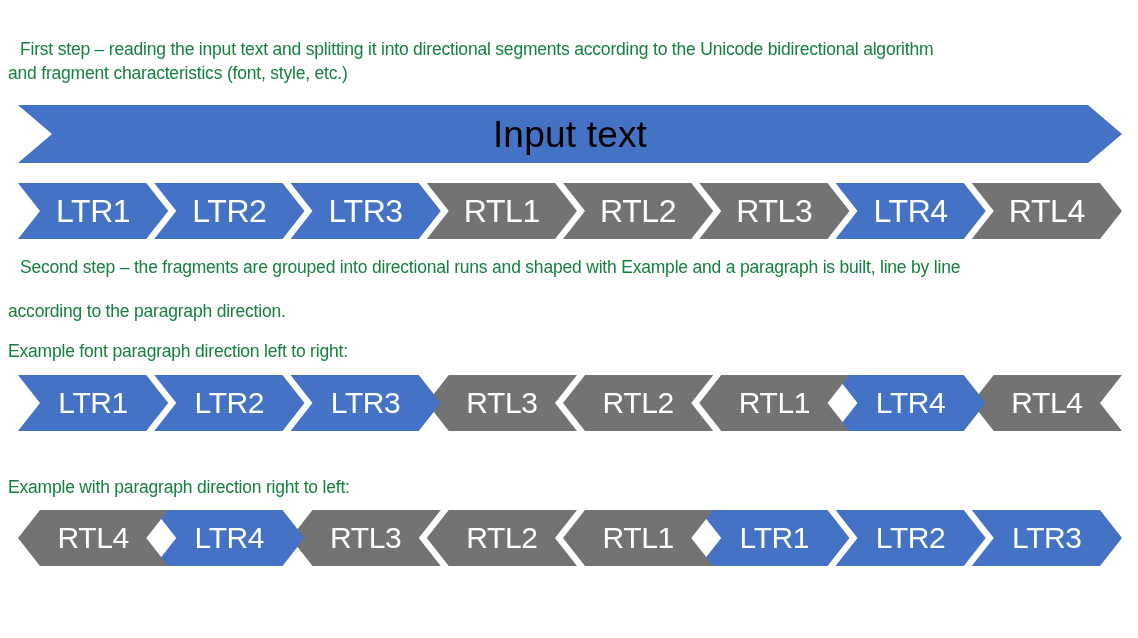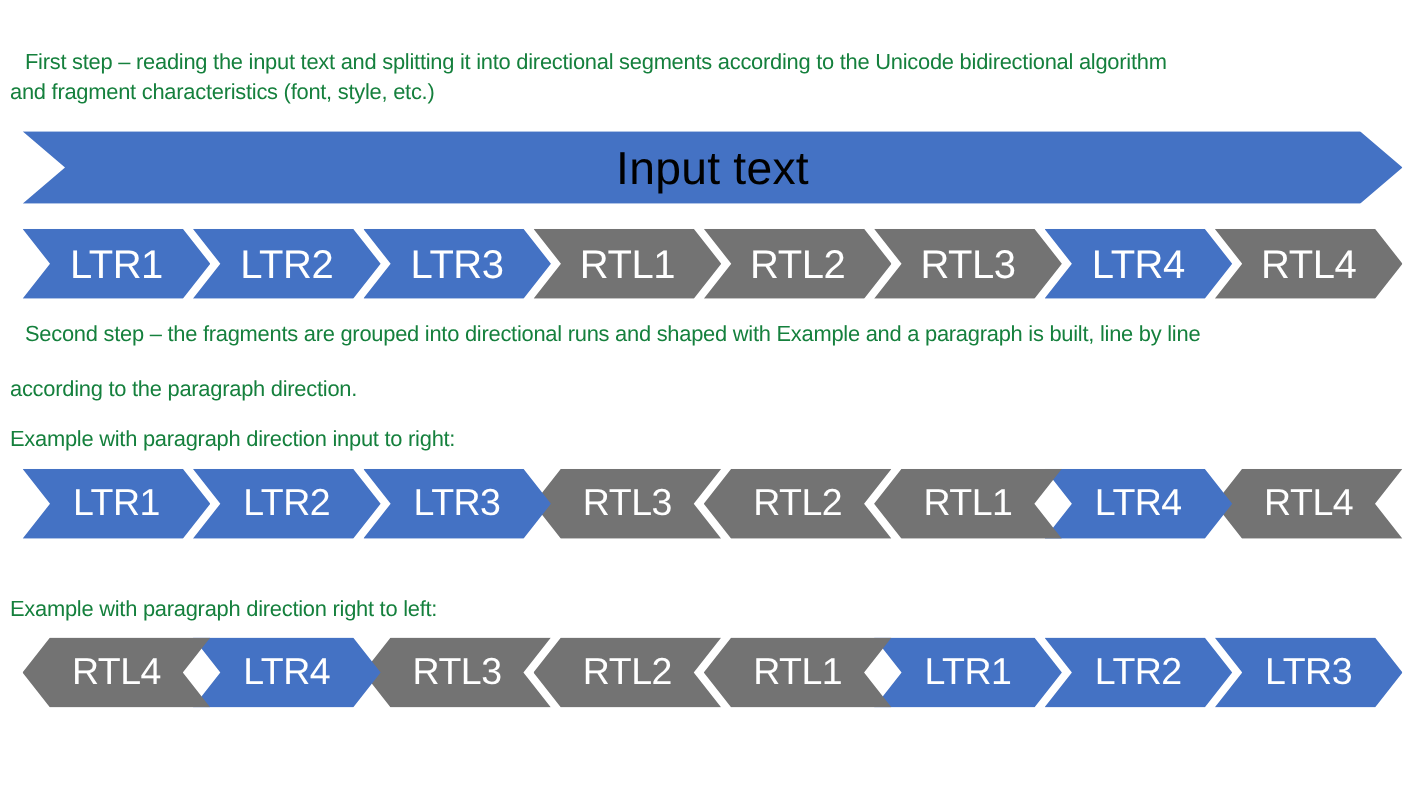--- a/index.html
+++ b/index.html
@@ -135,21 +135,21 @@
       <span class="lbl">LTR4</span>
     </div>
     <div class="seg green right" style="position: absolute; left: 953.75px; top: 0px; width: 150.25px; height: 100%; --tip: 22px; z-index: 1;">
       <span class="lbl">RTL4</span>
     </div>
   </div>
 
 <div class="para l1" style="top:256px;">Second step – the fragments are grouped into directional runs and shaped with Example and a paragraph is built, line by line</div>
 <div class="para l2" style="top:280px;margin-top:20px;">according to the paragraph direction.</div>
 
-<div class="para l2" style="top:340px;">Example with paragraph direction input to right:</div>
+<div class="para l2" style="top:340px;">Example font paragraph direction left to right:</div>
 
 <div class="row row-3" style="left:18px; top:375px; width:1104px; height:56px;">
     <div class="seg blue right" style="position: absolute; left: 0px; top: 0px; width: 150.25px; height: 100%; --tip: 22px; z-index: 8;">
       <span class="lbl">LTR1</span>
     </div>
     <div class="seg blue right" style="position: absolute; left: 136.25px; top: 0px; width: 150.25px; height: 100%; --tip: 22px; z-index: 7;">
       <span class="lbl">LTR2</span>
     </div>
     <div class="seg blue right" style="position: absolute; left: 272.5px; top: 0px; width: 150.25px; height: 100%; --tip: 22px; z-index: 6;">
       <span class="lbl">LTR3</span>

